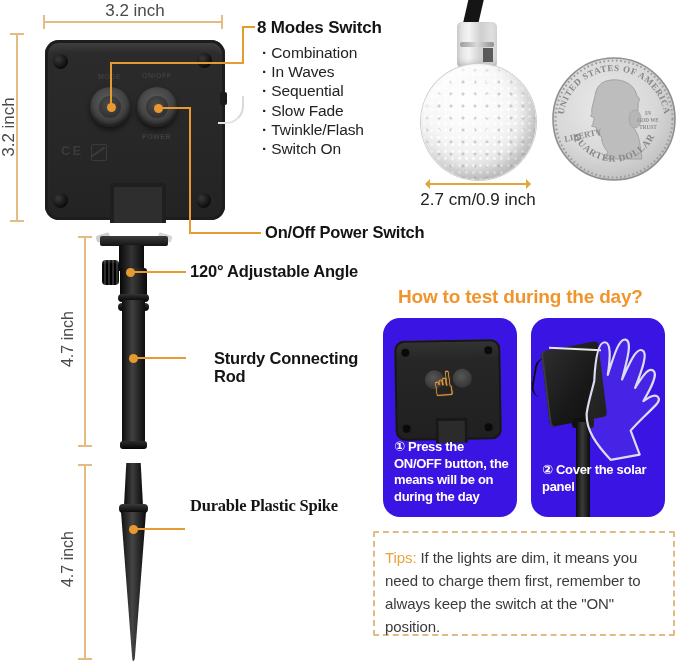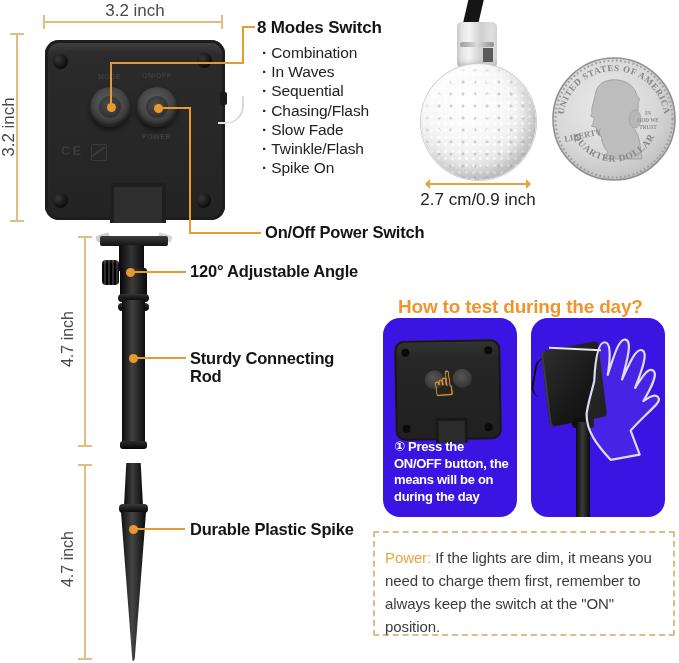--- a/index.html
+++ b/index.html
@@ -10,21 +10,21 @@
   
   .dimline{position:absolute;background:#e4bb85;}
   .dimlabel{position:absolute;font-size:17px;color:#4a4a4a;white-space:nowrap;text-align:center;}
   .vlabel{transform:rotate(-90deg);transform-origin:center;}
 
   
   .callout{position:absolute;background:#e8992f;}
   .dot{position:absolute;width:9px;height:9px;border-radius:50%;background:#e8992f;}
 
   .annot{position:absolute;font-weight:700;font-size:16.5px;letter-spacing:-0.2px;color:#141414;white-space:nowrap;}
-  .annot.wrap{white-space:normal;line-height:1.12;}
+  .annot.wrap{white-space:normal;line-height:1.12;margin-left:24px;}
 
   
   .panel{position:absolute;left:45px;top:40px;width:180px;height:180px;border-radius:14px;
          background:linear-gradient(180deg,#3a3a3a 0%,#2b2b2b 8%,#272727 60%,#232323 100%);
          box-shadow:inset 0 0 0 3px #1d1d1d, inset 0 6px 8px rgba(255,255,255,0.06);}
   .screw{position:absolute;width:15px;height:15px;border-radius:50%;background:radial-gradient(circle at 35% 35%,#383838,#0c0c0c 70%);}
   .pbtn{position:absolute;width:40px;height:40px;border-radius:50%;
         background:radial-gradient(circle at 45% 38%,#5d5d5d,#424242 55%,#303030 85%);
         box-shadow:0 3px 5px rgba(0,0,0,0.55), inset 0 -3px 4px rgba(0,0,0,0.5);}
   .pbtn::after{content:"";position:absolute;left:9px;top:9px;width:22px;height:22px;border-radius:50%;
@@ -72,21 +72,21 @@
   .ring{position:absolute;left:118px;width:31px;height:8px;background:linear-gradient(180deg,#333,#000);border-radius:4px;}
   .rod{position:absolute;left:122px;top:300px;width:23px;height:142px;background:linear-gradient(90deg,#0d0d0d,#404040 45%,#0d0d0d);}
   .rodcap{position:absolute;left:120px;top:441px;width:27px;height:8px;background:linear-gradient(180deg,#2c2c2c,#050505);border-radius:3px;}
   .spiketop{position:absolute;left:124px;top:463px;width:19px;height:43px;background:linear-gradient(90deg,#0c0c0c,#3d3d3d 45%,#0c0c0c);
             clip-path:polygon(12% 0,88% 0,100% 100%,0 100%);}
   .collar{position:absolute;left:119px;top:504px;width:29px;height:9px;background:linear-gradient(180deg,#3a3a3a,#050505);border-radius:4px;}
   .spike{position:absolute;left:121px;top:512px;width:25px;height:150px;background:linear-gradient(90deg,#101010,#454545 45%,#0b0b0b);
          clip-path:polygon(0 0,100% 0,55% 98%,48% 100%,45% 98%);}
 
   
-  .howto-title{position:absolute;left:398px;top:296px;width:262px;font-size:19px;font-weight:700;color:#f0952d;letter-spacing:-0.2px;}
+  .howto-title{position:absolute;left:398px;top:286px;width:262px;font-size:19px;font-weight:700;color:#f0952d;letter-spacing:-0.2px;}
   .card{position:absolute;top:318px;width:134px;height:199px;border-radius:17px;background:#3a14e3;}
   .card1{left:383px;}
   .card2{left:531px;}
   .caption{position:absolute;left:11px;bottom:12px;width:118px;color:#fff;font-weight:700;font-size:13px;line-height:16.5px;letter-spacing:-0.3px;}
   .minipanel{position:absolute;left:12px;top:22px;width:106px;height:100px;border-radius:10px;transform:rotate(-1deg);
              background:linear-gradient(180deg,#343434,#262626 20%,#202020);box-shadow:inset 0 0 0 2px #161616;}
   .mscrew{position:absolute;width:8px;height:8px;border-radius:50%;background:#0a0a0a;}
   .mbtn{position:absolute;width:19px;height:19px;border-radius:50%;background:radial-gradient(circle at 45% 40%,#565656,#333 80%);}
   .mnotch{position:absolute;left:40px;top:78px;width:26px;height:22px;background:#2b2b2b;border:3px solid #181818;border-bottom:none;border-radius:2px 2px 0 0;}
   .taphand{position:absolute;left:50px;top:46px;font-size:34px;color:#f2a33c;transform:rotate(-8deg);font-family:"DejaVu Sans",sans-serif;text-shadow:0 0 1px #f2a33c;}
@@ -137,24 +137,23 @@
   <div class="dot" style="left:107px;top:103px;"></div>
   <div class="callout" style="left:110px;top:62px;width:2px;height:45px;"></div>
   <div class="callout" style="left:110px;top:62px;width:134px;height:2px;"></div>
   <div class="callout" style="left:242px;top:26px;width:2px;height:38px;"></div>
   <div class="callout" style="left:242px;top:26px;width:13px;height:2px;"></div>
   <div class="annot modes-title abs">8 Modes Switch</div>
   <div class="modes-list">
     <div>Combination</div>
     <div>In Waves</div>
     <div>Sequential</div>
-    <div>Chasing/Flash</div>
     <div>Slow Fade</div>
     <div>Twinkle/Flash</div>
-    <div>Spike On</div>
+    <div>Switch On</div>
   </div>
 
   <div class="dot" style="left:154px;top:104px;"></div>
   <div class="callout" style="left:158px;top:107px;width:33px;height:2px;"></div>
   <div class="callout" style="left:189px;top:107px;width:2px;height:127px;"></div>
   <div class="callout" style="left:189px;top:232px;width:72px;height:2px;"></div>
   <div class="annot" style="left:265px;top:223px;">On/Off Power Switch</div>
 
   <div class="wire"></div>
   <div class="cap"></div>
@@ -218,21 +217,21 @@
   <div class="collar"></div>
   <div class="spike"></div>
 
   <div class="dimline" style="left:84px;top:464px;width:2px;height:196px;"></div>
   <div class="dimline" style="left:78px;top:464px;width:14px;height:2px;"></div>
   <div class="dimline" style="left:78px;top:658px;width:14px;height:2px;"></div>
   <div class="dimlabel vlabel" style="left:33px;top:550px;width:70px;font-size:16px;">4.7 inch</div>
 
   <div class="dot" style="left:129px;top:525px;"></div>
   <div class="callout" style="left:137px;top:528px;width:48px;height:2px;"></div>
-  <div class="annot" style="left:190px;top:520px;">Durable Plastic Spike</div>
+  <div class="annot" style="left:190px;top:496px;font-family:Liberation Serif, serif;">Durable Plastic Spike</div>
 
   <div class="howto-title">How to test during the day?</div>
 
   <div class="card card1">
     <div class="minipanel">
       <div class="mscrew" style="left:7px;top:8px;"></div>
       <div class="mscrew" style="left:90px;top:7px;"></div>
       <div class="mscrew" style="left:7px;top:84px;"></div>
       <div class="mscrew" style="left:89px;top:84px;"></div>
       <div class="mbtn" style="left:30px;top:30px;"></div>
@@ -252,20 +251,21 @@
     <svg class="abs" style="left:28px;top:8px;" width="110" height="150" viewBox="0 0 110 150">
       <g fill="rgba(255,255,255,0.07)" stroke="#dcdcf2" stroke-width="2.2" stroke-linejoin="round" stroke-linecap="round" transform="rotate(18 55 75)">
         <path d="M30 62 C24 40 22 24 28 22 C34 20 38 34 41 52
                  C41 34 40 14 47 13 C54 12 55 32 56 52
                  C58 36 59 18 66 18 C73 18 72 38 71 56
                  C74 44 77 32 83 34 C89 36 86 52 83 66
                  L88 60 C94 54 100 58 96 66 C90 78 84 88 80 98
                  L96 118 L70 132 C52 122 38 112 33 96 C31 86 31 74 30 62 Z"></path>
       </g>
     </svg>
+    <div class="caption" style="bottom:22px;">② Cover the solar panel</div>
   </div>
 
   <div class="tips">
-    <span class="tlabel">Power:</span>
+    <span class="tlabel">Tips:</span>
     <span>If the lights are dim, it means you need to charge them first, remember to always keep the switch at the "ON" position.</span>
   </div>
 
 </div>
 
 </body></html>

